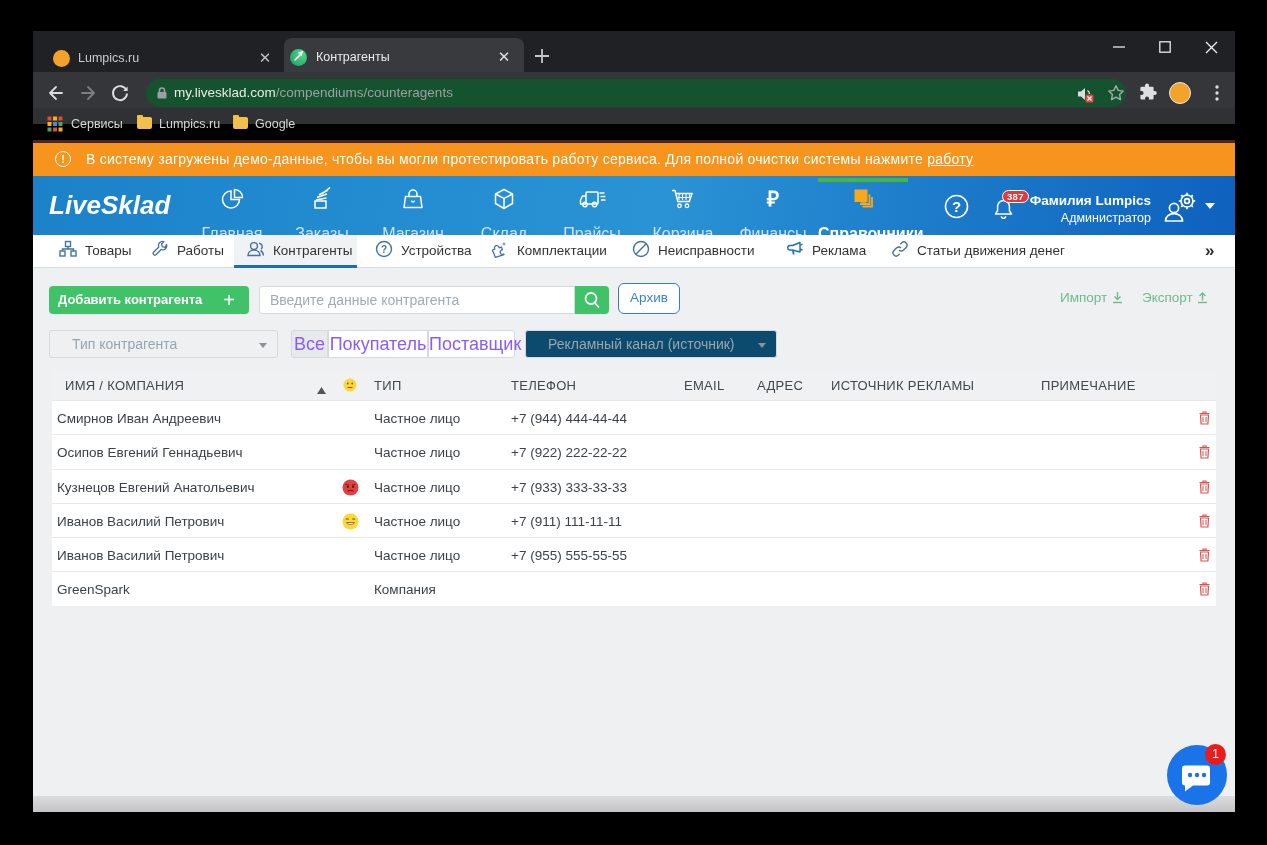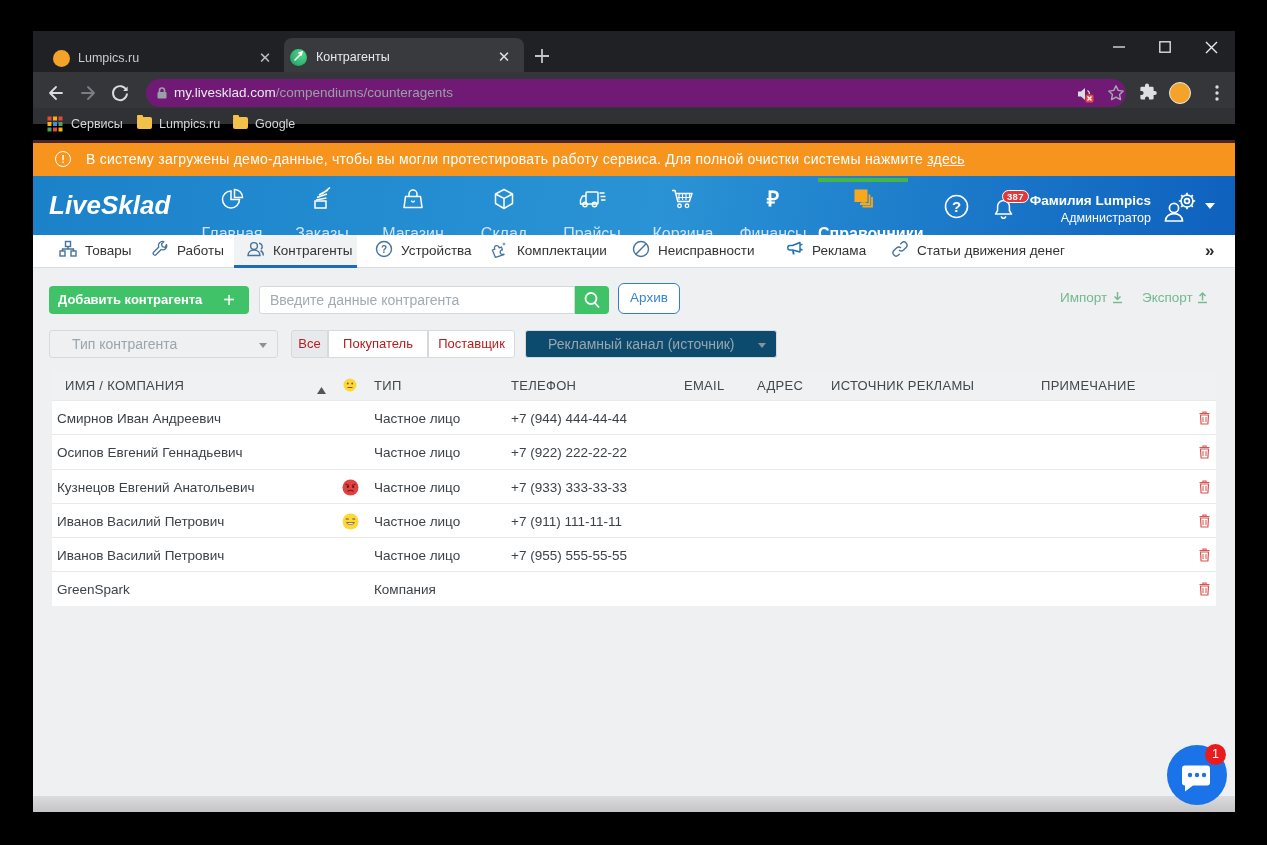--- a/index.html
+++ b/index.html
@@ -10,21 +10,21 @@
   
   #tabbar { position:absolute; left:0; top:0; width:1202px; height:41px; background:#202124; }
   .tab-inactive { position:absolute; left:14px; top:8px; width:252px; height:33px; color:#c9cbce; }
   .tab-active { position:absolute; left:251px; top:7px; width:240px; height:34px; background:#383a3e; border-radius:8px 8px 0 0; color:#e8e9ea; }
   .tab-title { position:absolute; left:31px; top:12px; font-size:12.5px; white-space:nowrap; }
   .tabx { position:absolute; top:11px; width:16px; height:16px; color:#bdc0c3; font-size:15px; line-height:16px; text-align:center; }
   #newtab { position:absolute; left:500px; top:16px; width:18px; height:18px; color:#c3c5c8; }
   
   #ctoolbar { position:absolute; left:0; top:41px; width:1202px; height:36px; background:#35363a; }
   .navbtn { position:absolute; top:6px; width:30px; height:30px; }
-  #omni { position:absolute; left:113px; top:7px; width:980px; height:28px; border-radius:14px; background:#701a75; }
+  #omni { position:absolute; left:113px; top:7px; width:980px; height:28px; border-radius:14px; background:#14532d; }
   #omni .url { position:absolute; left:28px; top:6px; font-size:13.5px; color:#e8eaed; white-space:nowrap; }
   #omni .url span { color:#9aa0a6; }
   
   #bookmarks { position:absolute; left:0; top:77px; width:1202px; height:16px; background:#303134; }
   .bm { position:absolute; top:0; height:32px; line-height:32px; color:#d5d7da; font-size:12.5px; }
   .folder { position:absolute; top:9px; width:15px; height:12px; background:#f2c14c; border-radius:2px; }
   .folder:before { content:""; position:absolute; left:0; top:-2px; width:6px; height:3px; background:#f2c14c; border-radius:1px 1px 0 0; }
   #redline { position:absolute; left:0; top:109px; width:1202px; height:3px; background:#4b2426; }
 
   
@@ -61,21 +61,21 @@
   #content { position:absolute; left:0; top:237px; width:1202px; height:528px; background:#eef0f1; }
   #addbtn { position:absolute; left:16px; top:18px; width:200px; height:28px; background:#40c368; border-radius:4px; color:#fff; font-size:13px; font-weight:bold; line-height:28px; text-align:left; }
   #addbtn .plus { position:absolute; right:14px; top:0; font-weight:normal; font-size:20px; }
   #search { position:absolute; left:226px; top:18px; width:316px; height:28px; background:#fff; border:1px solid #d5d9db; border-radius:3px 0 0 3px; color:#a0abb3; font-size:14px; line-height:26px; padding-left:10px; }
   #searchbtn { position:absolute; left:542px; top:18px; width:34px; height:28px; background:#40c368; border-radius:0 4px 4px 0; }
   #archive { position:absolute; left:585px; top:15px; width:62px; height:31px; background:#fff; border:1.2px solid #2e7fd0; border-radius:6px; color:#3884d0; font-size:13.5px; line-height:28px; text-align:center; }
   .impexp { position:absolute; top:22px; color:#74b98f; font-size:13.5px; }
   
   .sel { position:absolute; top:62px; height:28px; border:1px solid #d7dadd; border-radius:3px; font-size:14px; line-height:26px; color:#9aa5ad; padding-left:22px; }
   .sel .car { position:absolute; right:10px; top:12px; width:0; height:0; border:4.5px solid transparent; border-top:5.5px solid #8a9299; }
-  .seg { position:absolute; top:62px; height:28px; background:#fff; border:1px solid #d7dadd; font-size:13px; line-height:26px; color:#b91c1c; text-align:center; }
+  .seg { position:absolute; top:62px; height:28px; background:#fff; border:1px solid #d7dadd; font-size:18px; line-height:26px; color:#8b5cf6; text-align:center; }
 
   
   #tbl { position:absolute; left:19px; top:103px; width:1164px; }
   #thead { height:29px; background:#eff1f2; color:#40484e; font-size:13px; position:relative; }
   .th { position:absolute; top:7px; letter-spacing:0.3px; }
   .trow { height:34.3px; background:#fff; border-top:1px solid #e7e9ea; position:relative; color:#3c4247; font-size:13.5px; }
   .td { position:absolute; top:10px; white-space:nowrap; }
   .trash { position:absolute; left:1147px; top:10px; }
 
   
@@ -172,21 +172,21 @@
     </svg>
     <div class="bm" style="left:38px;">Сервисы</div>
     <div class="folder" style="left:104px;"></div>
     <div class="bm" style="left:126px;">Lumpics.ru</div>
     <div class="folder" style="left:200px;"></div>
     <div class="bm" style="left:222px;">Google</div>
   </div>
   <div id="redline"></div>
   <div id="banner">
     <div class="warn">!</div>
-    <div class="btxt">В систему загружены демо-данные, чтобы вы могли протестировать работу сервиса. Для полной очистки системы нажмите <u>здесь</u></div>
+    <div class="btxt">В систему загружены демо-данные, чтобы вы могли протестировать работу сервиса. Для полной очистки системы нажмите <u>работу</u></div>
   </div>
   <div id="nav">
     <div id="navind"></div>
     <div id="logo">LiveSklad</div>
     <div class="mi" style="left:154px;">
       <svg width="24" height="24" viewBox="0 0 24 24">
           <path d="M11 4 a8.5 8.5 0 1 0 8.5 8.5 h-8.5 z" fill="none" stroke="#fff" stroke-width="1.5"></path>
           <path d="M14.5 2.5 a8 8 0 0 1 8 8 h-8 z" fill="none" stroke="#fff" stroke-width="1.5"></path>
         </svg>
       <span class="ml">Главная</span>

